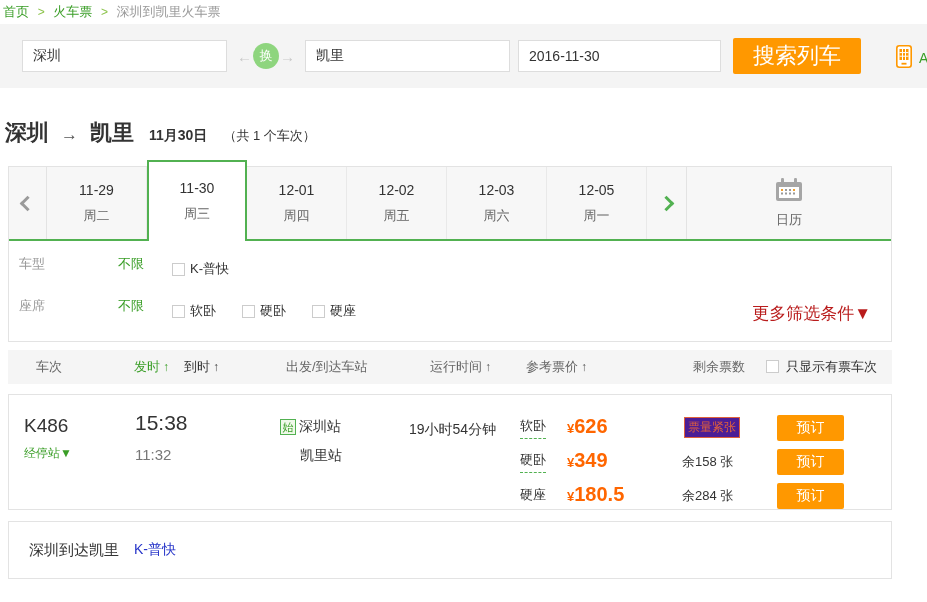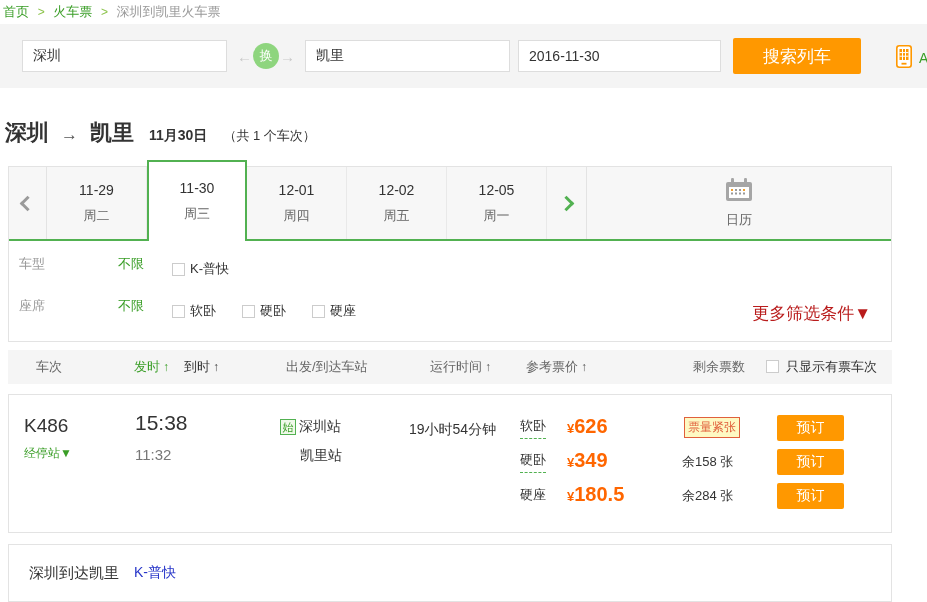--- a/index.html
+++ b/index.html
@@ -20,21 +20,21 @@
   }
   .inp-from { left:22px; width:205px; }
   .inp-to   { left:305px; width:205px; }
   .inp-date { left:518px; width:203px; }
   .swap-wrap { position:absolute; left:233px; top:16px; width:66px; height:32px;
     display:flex; align-items:center; justify-content:center; }
   .swap-arrow { color:#c9c9c9; font-size:15px; line-height:1; }
   .swap-circle { width:26px; height:26px; border-radius:50%; background:#8ed57e; color:#fff;
     font-size:13px; display:flex; align-items:center; justify-content:center; margin:0 1px; cursor:pointer; }
   .search-btn { position:absolute; left:733px; top:14px; width:128px; height:36px;
-    background:#ff9800; color:#fff; font-size:17px; border:none; border-radius:2px;
+    background:#ff9800; color:#fff; font-size:22px; border:none; border-radius:2px;
     cursor:pointer; font-family:inherit; }
   .phone-wrap { position:absolute; left:896px; top:21px; }
   .app-text { position:absolute; left:919px; top:26px; color:#3a9e27; font-size:14px; }
   
   .title-row { margin:30px 0 0 5px; height:30px; display:flex; align-items:baseline; }
   .title-city { font-size:22px; font-weight:bold; color:#333; }
   .title-arrow { font-size:17px; color:#555; margin:0 12px; }
   .title-date { font-size:14px; font-weight:bold; margin-left:15px; }
   .title-count { font-size:13px; margin-left:16px; color:#333; }
   
@@ -69,39 +69,39 @@
     position:relative; font-size:13px; line-height:34px; color:#666; }
   .thead-bar .col { position:absolute; top:0; }
   .sort-up { font-weight:bold; font-size:12px; margin-left:3px; color:#555; }
   .green-col { color:#3a9e27; }
   .green-col .sort-up { color:#3a9e27; }
   .dark-col { color:#333; }
   .dark-col .sort-up { color:#444; }
   .show-check { position:absolute; left:758px; top:10px; cursor:pointer; }
   .show-label { position:absolute; left:778px; top:0; color:#333; }
   
-  .result-box { margin:10px 0 0 8px; width:884px; height:139px; border:1px solid #e3e3e3;
+  .result-box { margin:10px 0 0 8px; width:884px; height:116px; border:1px solid #e3e3e3;
     position:relative; background:#fff; }
   .train-code { position:absolute; left:15px; top:20px; font-size:19px; color:#333; }
   .stops-link { position:absolute; left:15px; top:50px; font-size:12px; color:#3a9e27; cursor:pointer; }
   .dep-time { position:absolute; left:126px; top:16px; font-size:21px; color:#333;text-align:center; }
   .arr-time { position:absolute; left:126px; top:51px; font-size:15px; color:#777; }
   .station-start { position:absolute; left:271px; top:23px; display:flex; align-items:center; }
   .origin-badge { width:16px; height:16px; border:1px solid #52b151; background:#f0f9ea;
     color:#3a9e27; font-size:11px; display:inline-flex; align-items:center; justify-content:center; margin-right:3px; }
   .station-name { font-size:14px; color:#333; }
   .station-end { position:absolute; left:291px; top:52px; font-size:14px; color:#333; }
   .duration { position:absolute; left:400px; top:26px; font-size:14px; color:#333; }
   .seat-lbl { position:absolute; left:511px; font-size:13px; color:#333; }
   .seat-tip { border-bottom:1px dashed #52b151; padding-bottom:3px; cursor:pointer; }
   .price { position:absolute; left:558px; color:#f60; font-weight:bold; }
   .price .cur { font-size:13px; }
   .price .num { font-size:20px; }
   .tight-badge { position:absolute; left:675px; top:22px; font-size:12px; color:#e0603c;
-    border:1px solid #e0603c; padding:1px 3px; background:#fef9c3; }
+    border:1px solid #e0603c; padding:1px 3px; background:#4c1d95; }
   .remain { position:absolute; left:673px; font-size:13px; color:#333; }
   .book-btn { position:absolute; left:768px; width:67px; height:26px; background:#ff9800;
     color:#fff; font-size:14px; border:none; border-radius:2px; cursor:pointer; font-family:inherit; }
   
   .footer-box { margin:11px 0 0 8px; width:884px; height:58px; border:1px solid #e3e3e3;
     display:flex; align-items:center; padding-left:20px; background:#fff; }
   .footer-route { font-size:15px; color:#333; }
   .footer-link { font-size:14px; color:#2836c9; margin-left:15px; text-decoration:none; cursor:pointer; }
 </style>
 </head>
@@ -162,20 +162,24 @@
     </div>
     <div class="tab-cell date-tab">
       <span class="d">12-01</span>
       <span class="w">周四</span>
     </div>
     <div class="tab-cell date-tab">
       <span class="d">12-02</span>
       <span class="w">周五</span>
     </div>
     <div class="tab-cell date-tab">
+      <span class="d">12-03</span>
+      <span class="w">周六</span>
+    </div>
+    <div class="tab-cell date-tab">
       <span class="d">12-05</span>
       <span class="w">周一</span>
     </div>
     <div class="tab-cell next-cell">
       <span class="chev chev-right"></span>
     </div>
     <div class="tab-cell cal-cell">
       <span>
         <svg width="26" height="23" viewBox="0 0 26 23">
           <rect x="0" y="4" width="26" height="19" rx="2" fill="#a6a6a6"></rect>

